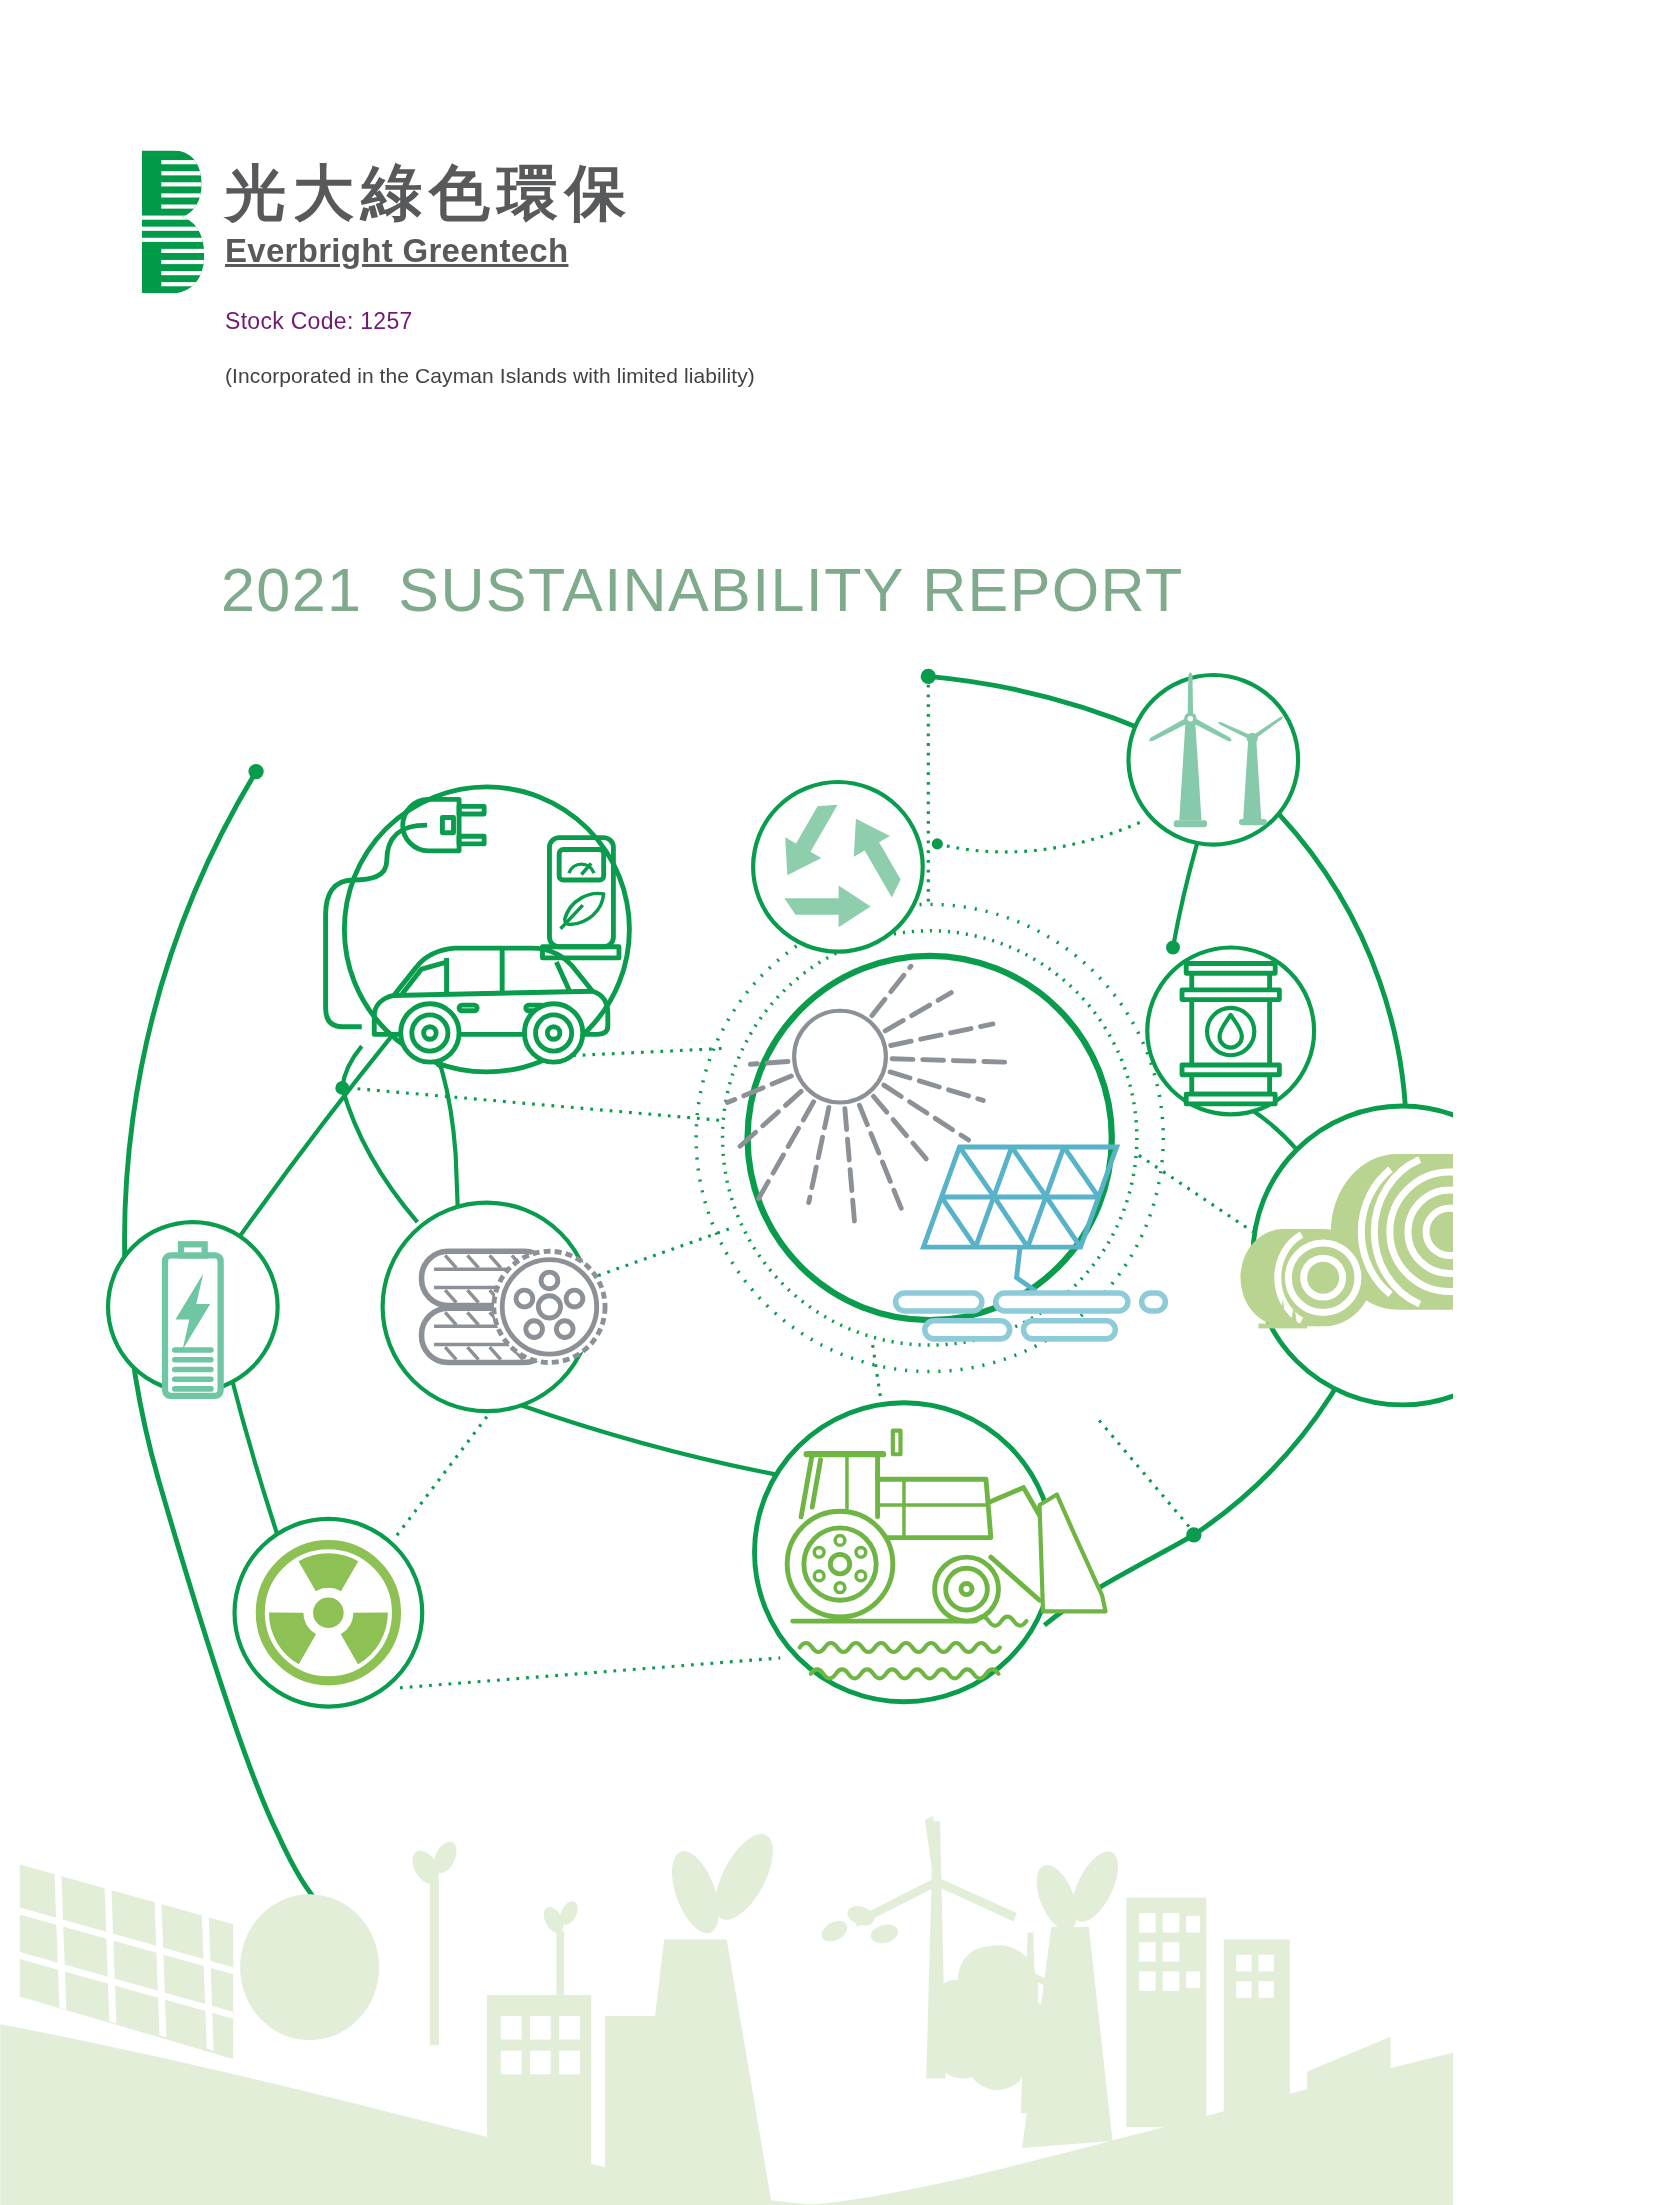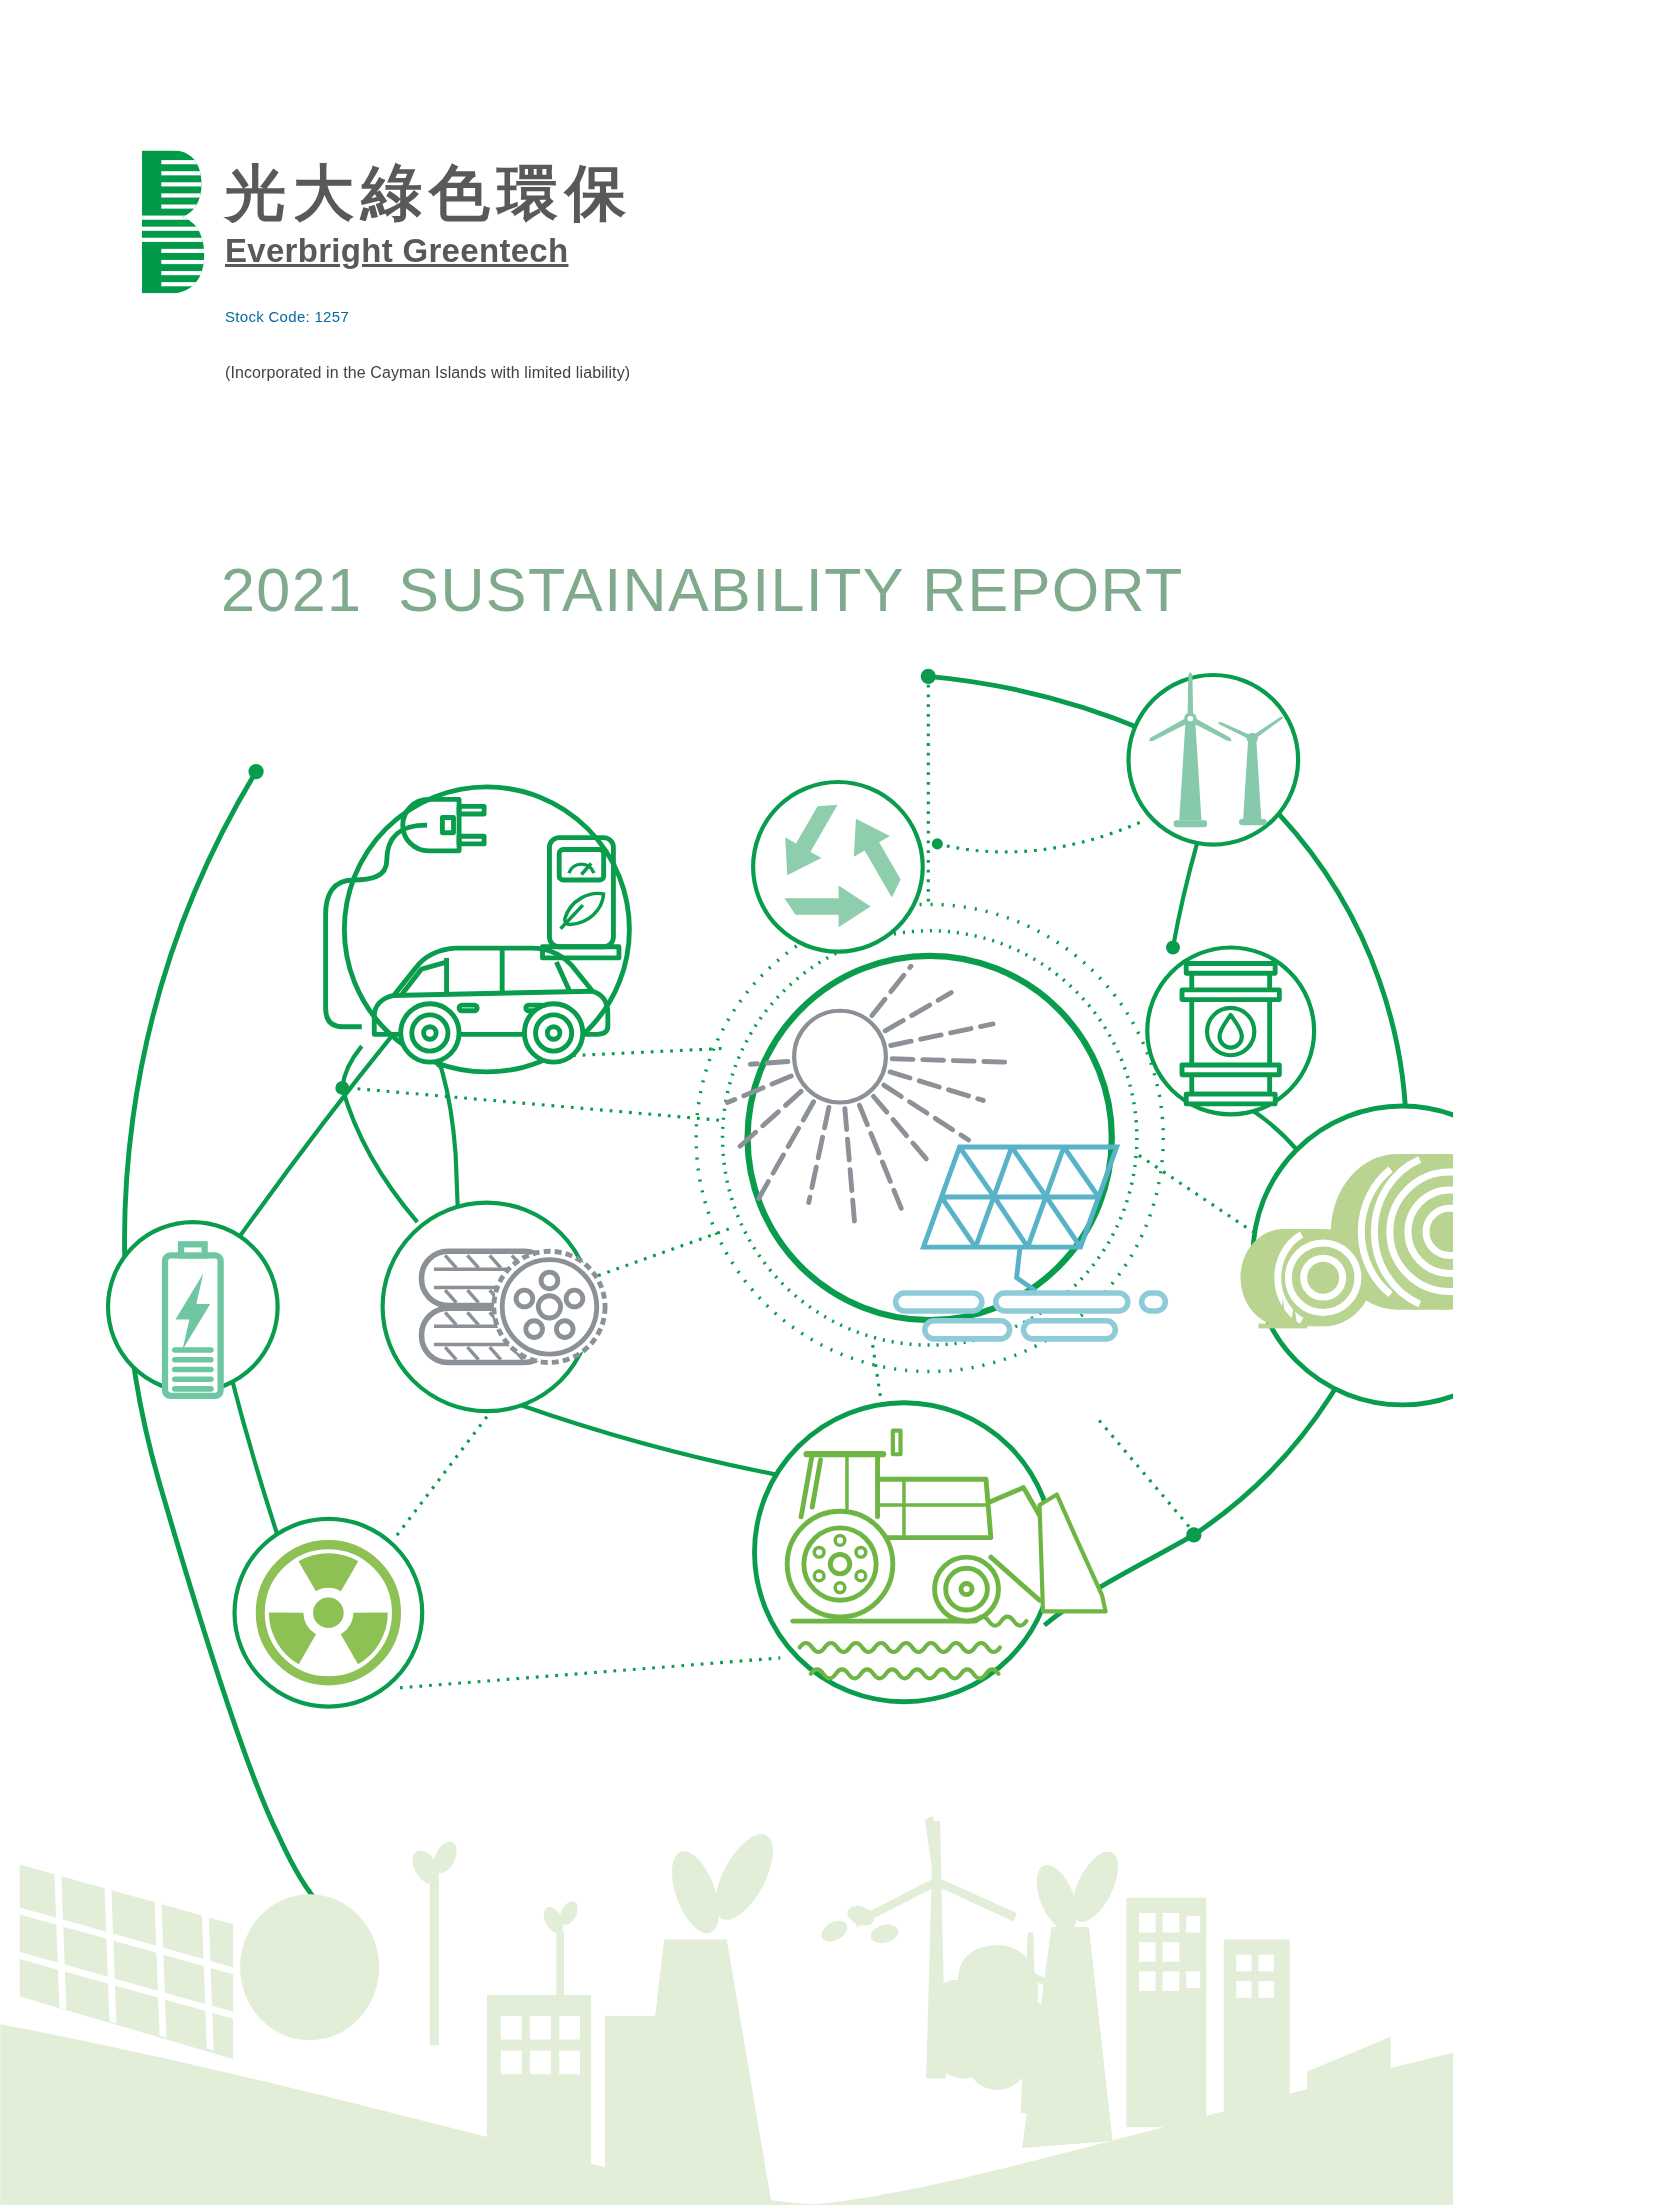--- a/index.html
+++ b/index.html
@@ -3,22 +3,22 @@
 <meta charset="utf-8">
 <style>
   html,body{margin:0;padding:0;background:#ffffff;}
   .page{position:relative;width:1453px;height:2205px;background:#ffffff;overflow:hidden;
         font-family:"Liberation Sans",sans-serif;}
   .brand{position:absolute;left:136px;top:149px;}
   .brand-logo{position:absolute;left:0;top:0;}
   .brand-text{position:absolute;left:89px;top:14px;white-space:nowrap;}
   .brand-zh{font-size:61px;font-weight:700;color:#58595b;letter-spacing:7px;line-height:1;}
   .brand-en{font-size:33px;font-weight:700;color:#58595b;letter-spacing:0.3px;margin-top:9.7px;line-height:1;text-decoration:underline;}
-  .brand-stock{position:absolute;left:225px;top:308px;font-size:15px;color:#0369a1;letter-spacing:0.3px;}
-  .brand-inc{position:absolute;left:225px;top:364px;font-size:16px;color:#414244;letter-spacing:0.1px;}
+  .brand-stock{position:absolute;left:225px;top:308px;font-size:23px;color:#701a75;letter-spacing:0.3px;}
+  .brand-inc{position:absolute;left:225px;top:364px;font-size:21px;color:#414244;letter-spacing:0.1px;}
   .report-title{position:absolute;left:221px;top:555px;font-size:61px;color:#80aa8c;
         letter-spacing:1.4px;font-weight:400;white-space:nowrap;}
   .report-title .yr{margin-right:36px;}
   svg{position:absolute;left:0;top:0;}
 </style>
 </head>
 <body>
 
 <div class="page">
 

